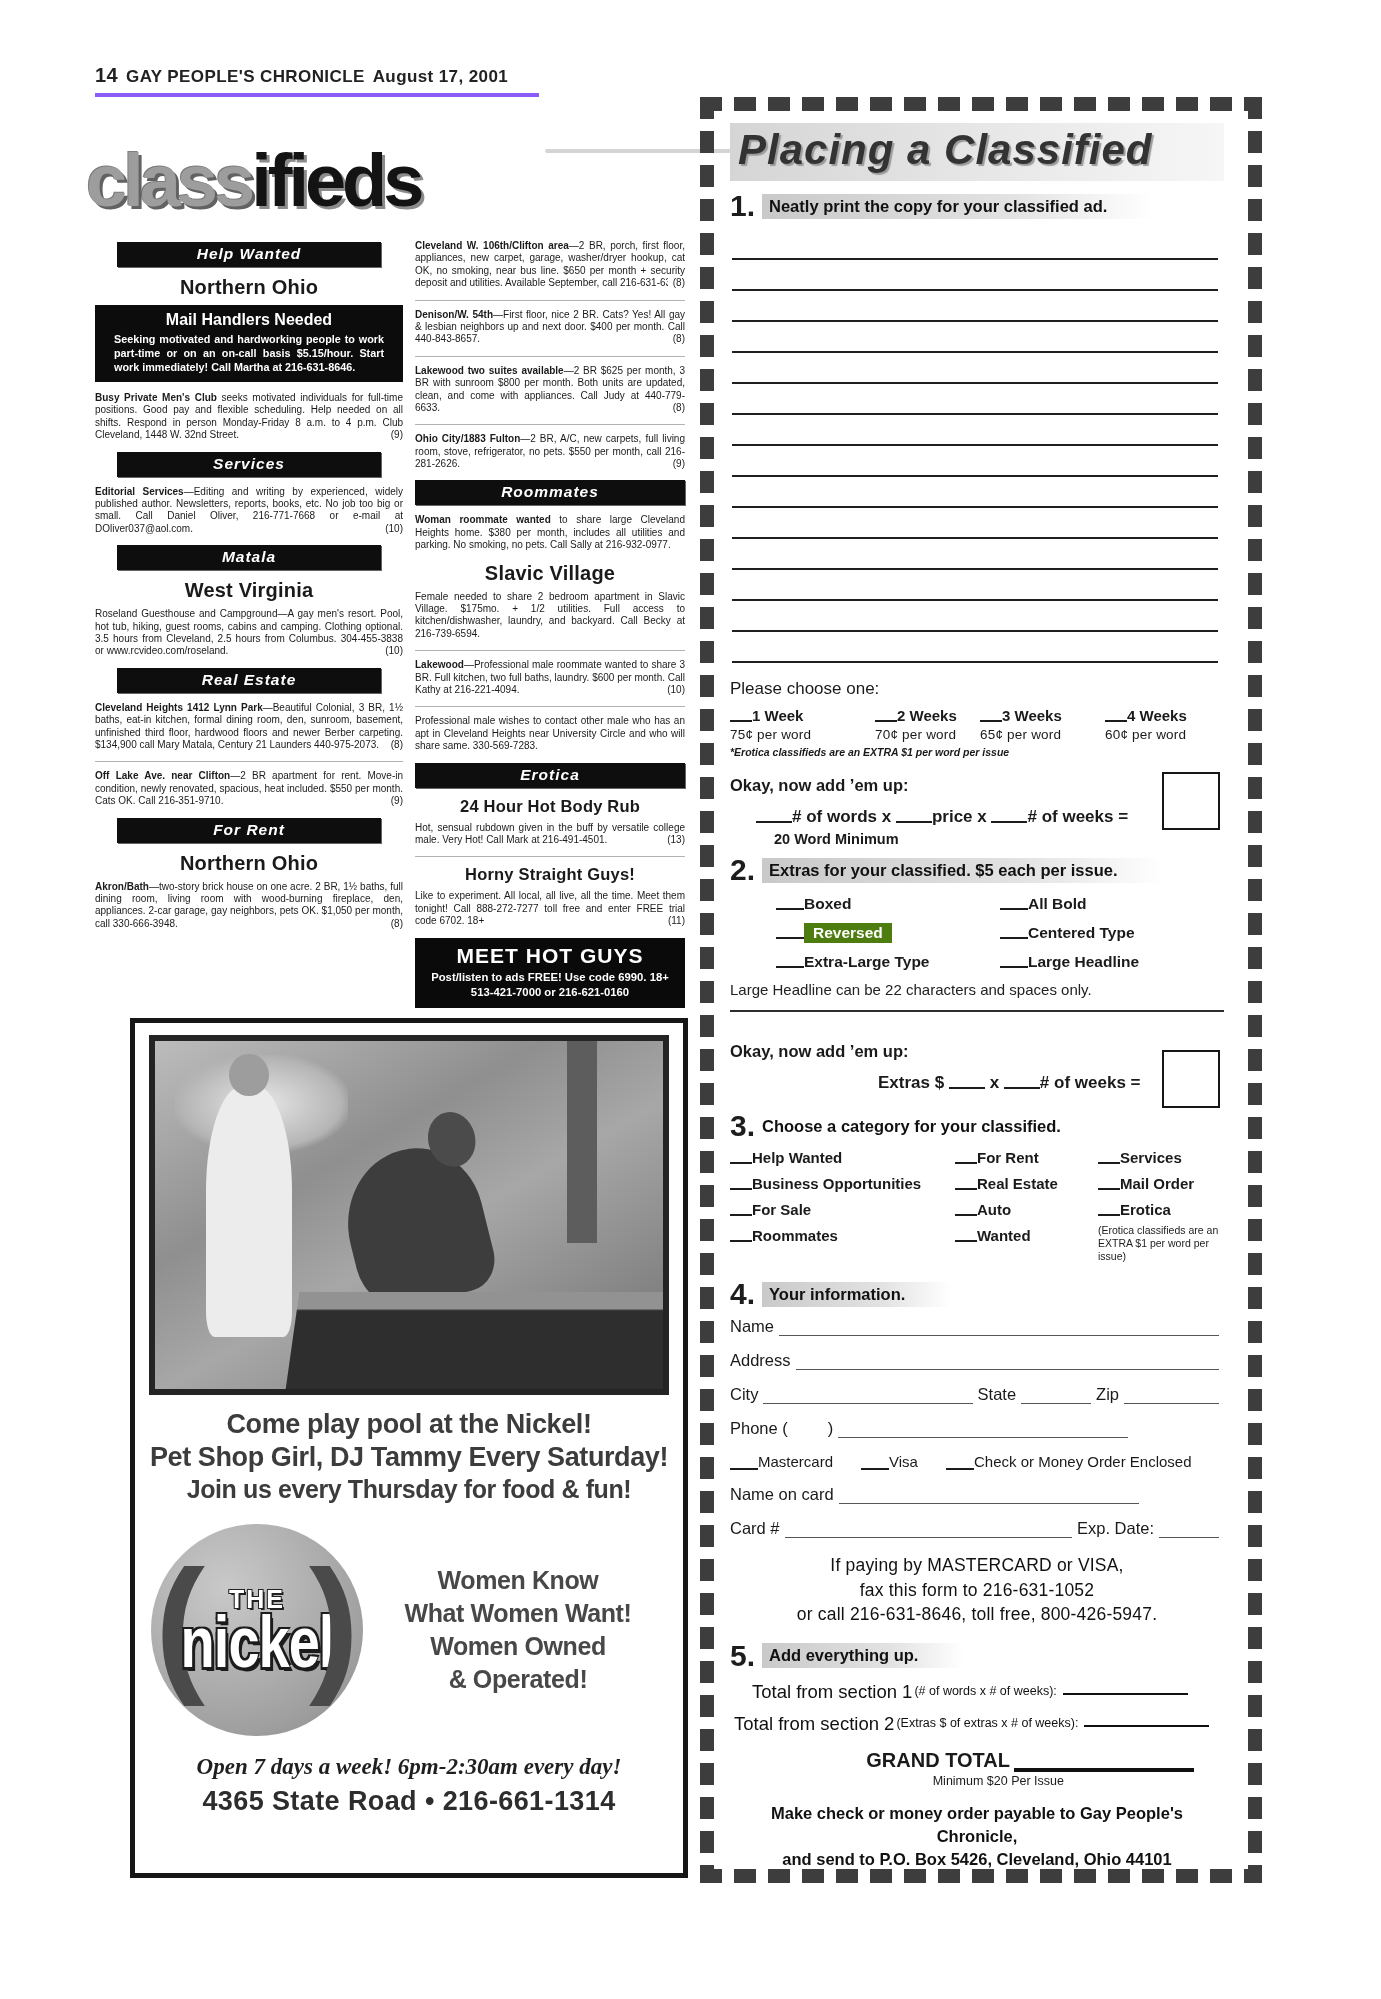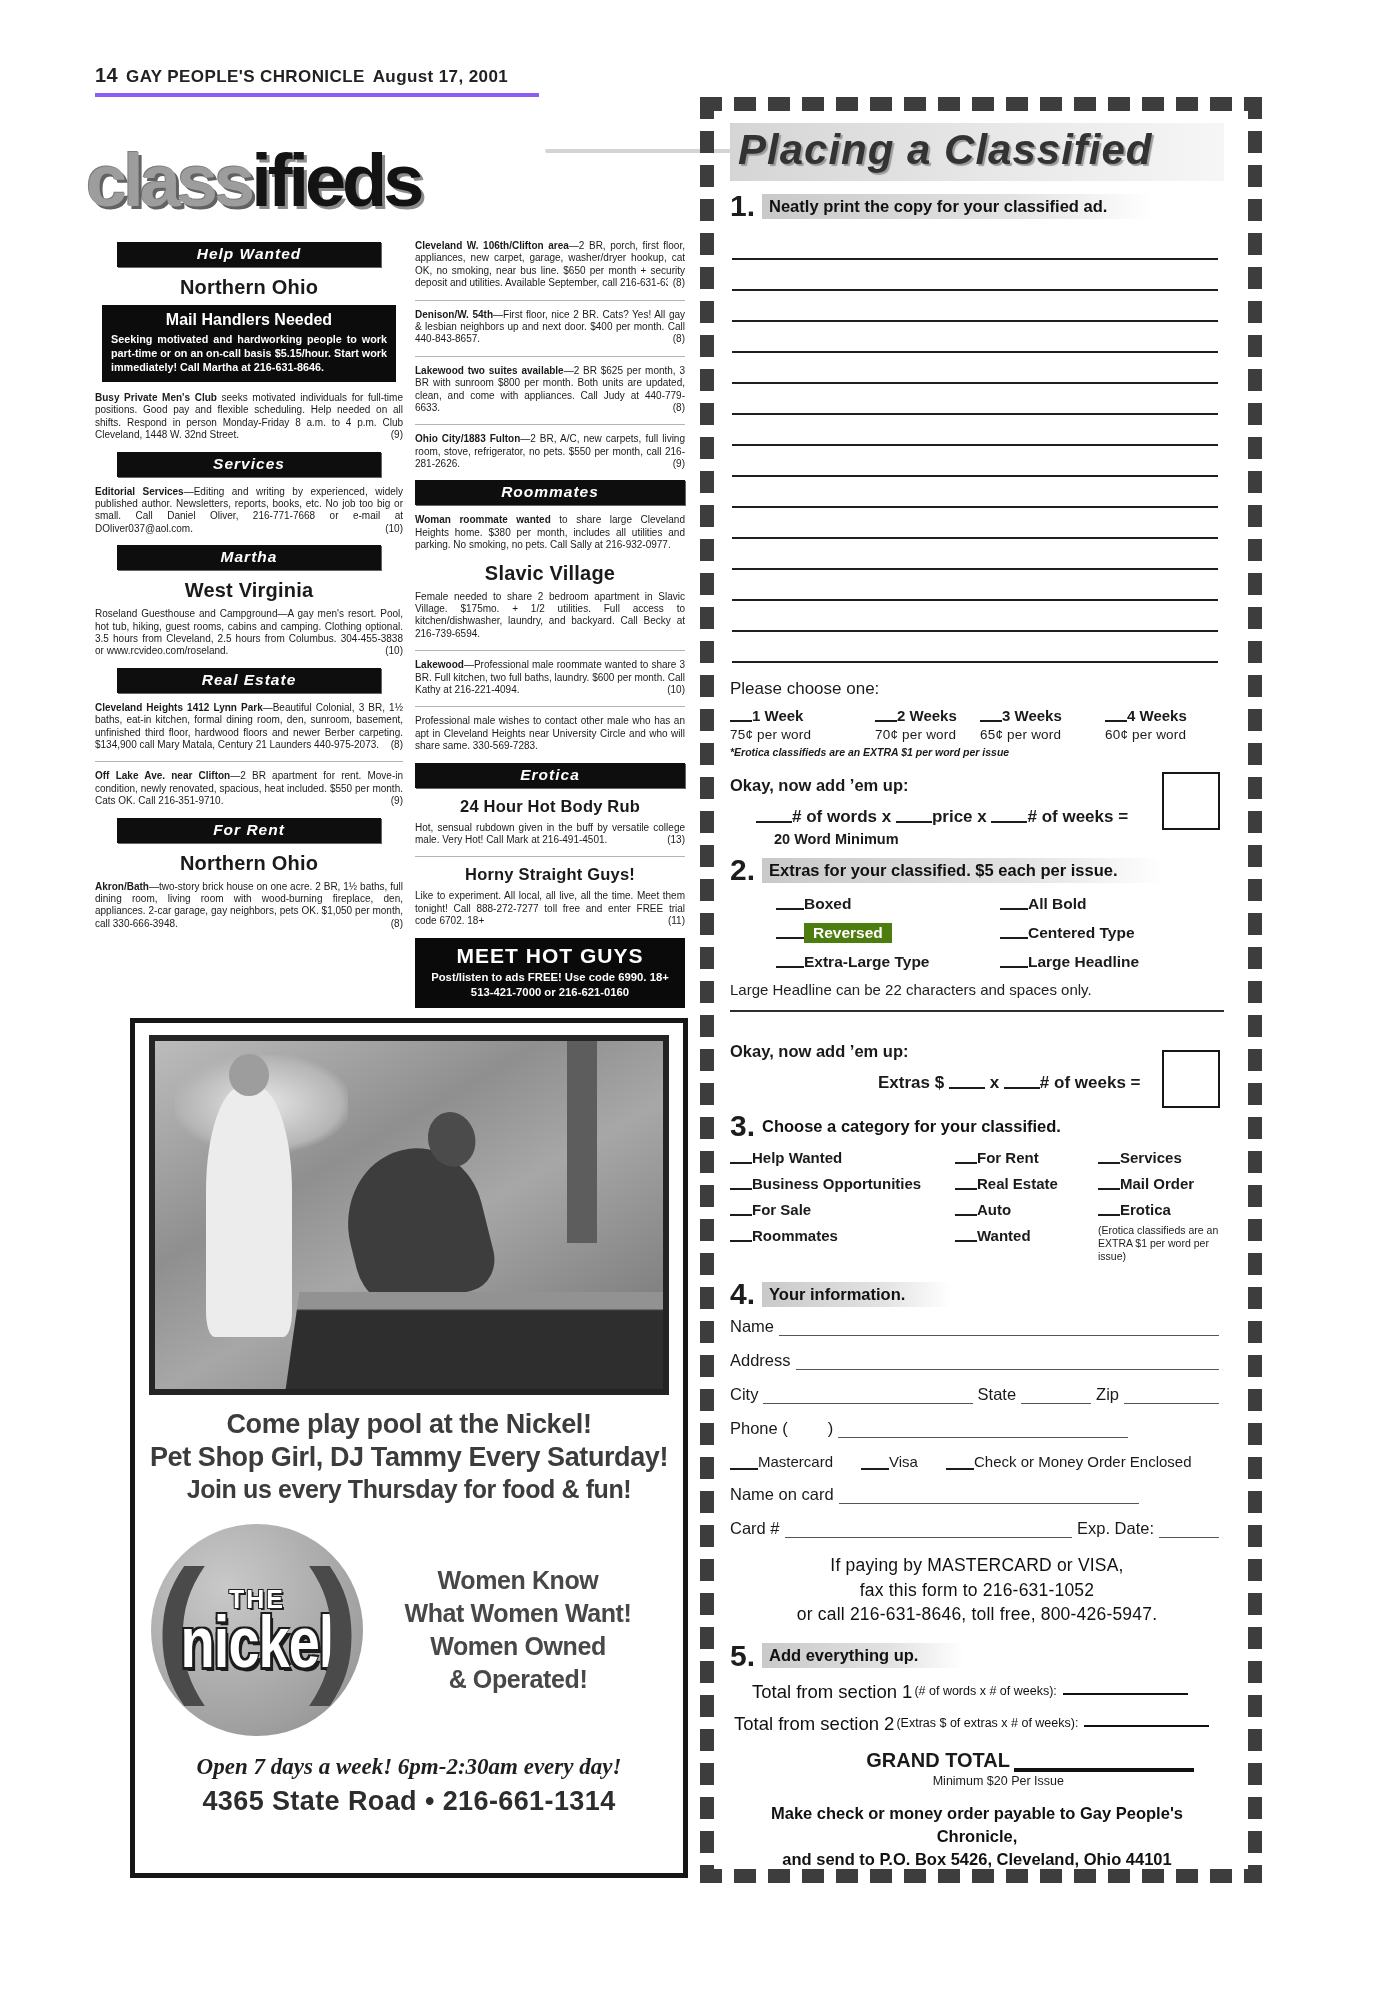--- a/index.html
+++ b/index.html
@@ -18,21 +18,21 @@
 
   
   .col{position:absolute}
   #col-left{left:95px;top:236px;width:308px}
   #col-mid{left:415px;top:240px;width:270px}
   .bar{background:#0e0e0e;color:#fff;text-align:center;font-weight:bold;font-style:italic;
        font-size:15.5px;letter-spacing:1px;padding:3px 0 4px;margin:6px 22px 9px;box-shadow:1px 1px 0 #666}
   #col-mid .bar{margin-left:0;margin-right:0}
   .subhead{font-size:20px;font-weight:bold;text-align:center;margin:3px 0 6px;letter-spacing:.2px}
   .subhead.sm{font-size:16.5px}
-  .revbox{background:#0c0c0c;color:#fff;padding:6px 9px 8px;margin:2px 7px 10px}
+  .revbox{background:#0c0c0c;color:#fff;padding:6px 19px 8px;margin:2px 0 10px}
   .revbox h3{margin:0 0 3px;font-size:16px;text-align:center}
   .revbox p{margin:0;font-size:10.8px;font-weight:bold;line-height:1.3;text-align:justify}
   .ad{position:relative;font-size:10px;line-height:1.24;text-align:justify;margin:0 0 10px}
   .ad .lead{font-weight:bold}
   .ad .ref{position:absolute;right:0;bottom:0;background:#fff;padding-left:5px}
   .sep{border-top:1px solid #b3b3b3;padding-top:8px}
   .meetbox{background:#0a0a0a;color:#fff;text-align:center;padding:6px 6px 8px;margin-top:6px}
   .meetbox .t{font-size:21px;font-weight:bold;letter-spacing:1px}
   .meetbox .b{font-size:11.3px;font-weight:bold;line-height:1.35;margin-top:2px}
 
@@ -144,21 +144,21 @@
 <div class="col" id="col-left">
   <div class="bar">Help Wanted</div>
   <div class="subhead">Northern Ohio</div>
   <div class="revbox">
     <h3>Mail Handlers Needed</h3>
     <p>Seeking motivated and hardworking people to work part-time or on an on-call basis $5.15/hour. Start work immediately! Call Martha at 216-631-8646.</p>
   </div>
   <p class="ad"><span class="lead">Busy Private Men's Club</span><span> seeks motivated individuals for full-time positions. Good pay and flexible scheduling. Help needed on all shifts. Respond in person Monday-Friday 8 a.m. to 4 p.m. Club Cleveland, 1448 W. 32nd Street.</span><span class="ref">(9)</span></p>
   <div class="bar">Services</div>
   <p class="ad"><span class="lead">Editorial Services</span><span>—Editing and writing by experienced, widely published author. Newsletters, reports, books, etc. No job too big or small. Call Daniel Oliver, 216-771-7668 or e-mail at DOliver037@aol.com.</span><span class="ref">(10)</span></p>
-  <div class="bar">Martha</div>
+  <div class="bar">Matala</div>
   <div class="subhead">West Virginia</div>
   <p class="ad"><span>Roseland Guesthouse and Campground—A gay men's resort. Pool, hot tub, hiking, guest rooms, cabins and camping. Clothing optional. 3.5 hours from Cleveland, 2.5 hours from Columbus. 304-455-3838 or www.rcvideo.com/roseland.</span><span class="ref">(10)</span></p>
   <div class="bar">Real Estate</div>
   <p class="ad"><span class="lead">Cleveland Heights 1412 Lynn Park</span><span>—Beautiful Colonial, 3 BR, 1½ baths, eat-in kitchen, formal dining room, den, sunroom, basement, unfinished third floor, hardwood floors and newer Berber carpeting. $134,900 call Mary Matala, Century 21 Launders 440-975-2073.</span><span class="ref">(8)</span></p>
   <p class="ad sep"><span class="lead">Off Lake Ave. near Clifton</span><span>—2 BR apartment for rent. Move-in condition, newly renovated, spacious, heat included. $550 per month. Cats OK. Call 216-351-9710.</span><span class="ref">(9)</span></p>
   <div class="bar">For Rent</div>
   <div class="subhead">Northern Ohio</div>
   <p class="ad"><span class="lead">Akron/Bath</span><span>—two-story brick house on one acre. 2 BR, 1½ baths, full dining room, living room with wood-burning fireplace, den, appliances. 2-car garage, gay neighbors, pets OK. $1,050 per month, call 330-666-3948.</span><span class="ref">(8)</span></p>
 </div>
 

